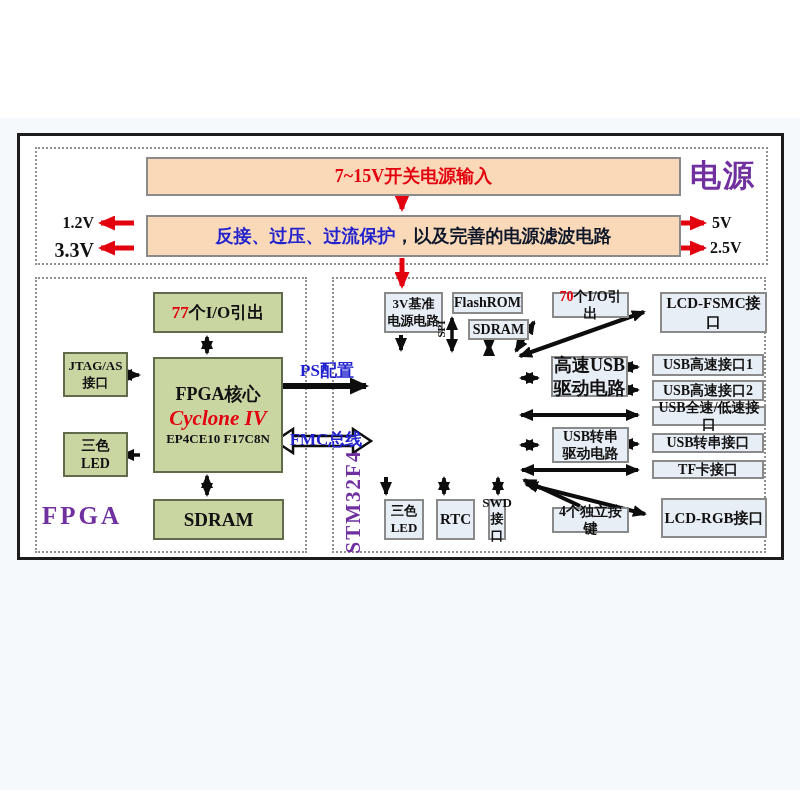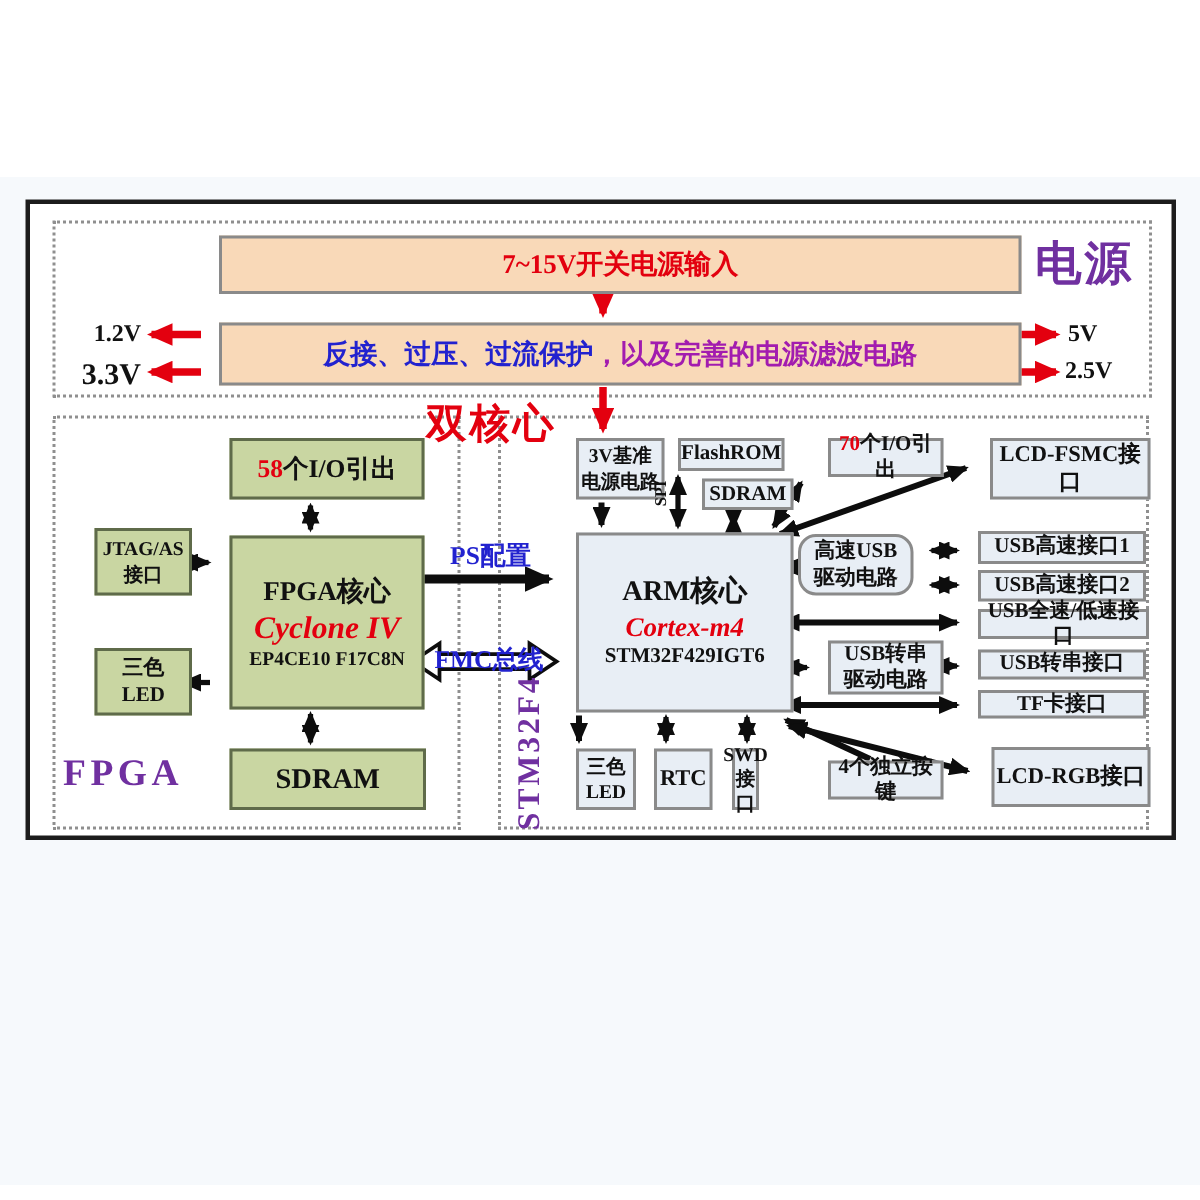--- a/index.html
+++ b/index.html
@@ -10,21 +10,21 @@
          background:#ffffff;border:3px solid #1c1c1c;box-sizing:border-box;}
   .dashed{position:absolute;border:2px dotted #8f8f8f;box-sizing:border-box;background:transparent;}
   .box{position:absolute;box-sizing:border-box;display:flex;flex-direction:column;
        align-items:center;justify-content:center;text-align:center;font-weight:bold;line-height:1.25;margin-left:11px;}
   .peach{background:#f9d9b8;border:2px solid #8a8a8a;}
   .green{background:#c9d6a2;border:2px solid #5f6b4a;}
   .blue{background:#e8eef5;border:2px solid #8a8a8a;}
   .lbl{position:absolute;font-weight:bold;white-space:nowrap;}
   .red{color:#e3000f;}
   .bluetxt{color:#2222cf;}
-  .darktxt{color:#a21caf;}
+  .darktxt{color:#0f172a;}
   .purple{color:#7030a0;}
   .italicred{color:#e3000f;font-style:italic;}
   .vert{transform:rotate(-90deg);text-align:center;}
   svg.arrows{position:absolute;left:0;top:0;width:800px;height:800px;pointer-events:none;}
 </style>
 </head>
 <body>
 
 <div id="stage">
   <div class="backdrop"></div>
@@ -91,24 +91,23 @@
     <div class="red">7~15V开关电源输入</div>
   </div>
   <div class="box peach" style="left:135px;top:215px;width:535px;height:42px;font-size:18px;">
     <div><span class="bluetxt">反接、过压、过流保护</span><span class="darktxt">，以及完善的电源滤波电路</span></div>
   </div>
   <div class="lbl" style="left:50px;top:214px;width:44px;text-align:right;font-size:16px;">1.2V</div>
   <div class="lbl" style="left:50px;top:239px;width:44px;text-align:right;font-size:20px;">3.3V</div>
   <div class="lbl" style="left:712px;top:214px;font-size:16px;">5V</div>
   <div class="lbl" style="left:710px;top:239px;font-size:16px;">2.5V</div>
 
-  <div class="lbl red" style="left:284px;top:264px;font-size:27px;font-weight:900;letter-spacing:2px;">双核心</div>
 
   <div class="box green" style="left:142px;top:292px;width:130px;height:41px;font-size:17px;">
-    <div><span class="red">58</span><span>个I/O引出</span></div>
+    <div><span class="red">77</span><span>个I/O引出</span></div>
   </div>
   <div class="box green" style="left:52px;top:352px;width:65px;height:45px;font-size:13px;">
     <div>JTAG/AS</div>
     <div>接口</div>
   </div>
   <div class="box green" style="left:142px;top:357px;width:130px;height:116px;">
     <div style="font-size:18px;">FPGA核心</div>
     <div class="italicred" style="font-size:21px;text-align:center;">Cyclone IV</div>
     <div style="font-size:13px;">EP4CE10 F17C8N</div>
   </div>
@@ -137,27 +136,22 @@
     <div>SDRAM</div>
   </div>
   <div class="lbl vert" style="left:426px;top:323px;width:30px;font-size:11px;">SPI</div>
   <div class="box blue" style="left:541px;top:292px;width:77px;height:26px;font-size:14px;">
     <div><span class="red">70</span><span>个I/O引出</span></div>
   </div>
   <div class="box blue" style="left:649px;top:292px;width:107px;height:41px;font-size:15px;">
     <div>LCD-FSMC接口</div>
   </div>
 
-  <div class="box blue" style="left:373px;top:355px;width:145px;height:120px;">
-    <div style="font-size:19px;">ARM核心</div>
-    <div class="italicred" style="font-size:18px;">Cortex-m4</div>
-    <div style="font-size:14px;">STM32F429IGT6</div>
-  </div>
 
-  <div class="box blue" style="left:521px;top:356px;width:77px;height:41px;font-size:14px;border-radius:12px;">
+  <div class="box blue" style="left:540px;top:356px;width:77px;height:41px;font-size:18px;">
     <div>高速USB</div>
     <div>驱动电路</div>
   </div>
   <div class="box blue" style="left:641px;top:354px;width:112px;height:22px;font-size:14px;">
     <div>USB高速接口1</div>
   </div>
   <div class="box blue" style="left:641px;top:380px;width:112px;height:21px;font-size:14px;">
     <div>USB高速接口2</div>
   </div>
   <div class="box blue" style="left:641px;top:406px;width:114px;height:20px;font-size:14px;">

